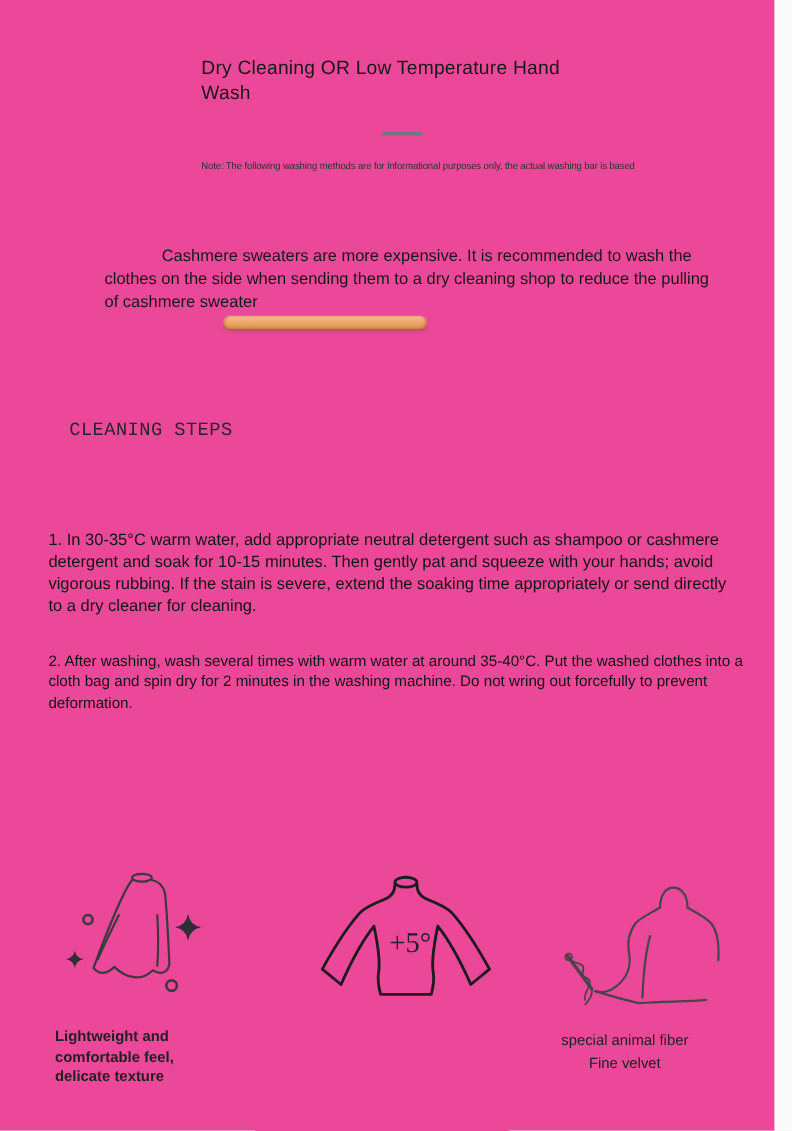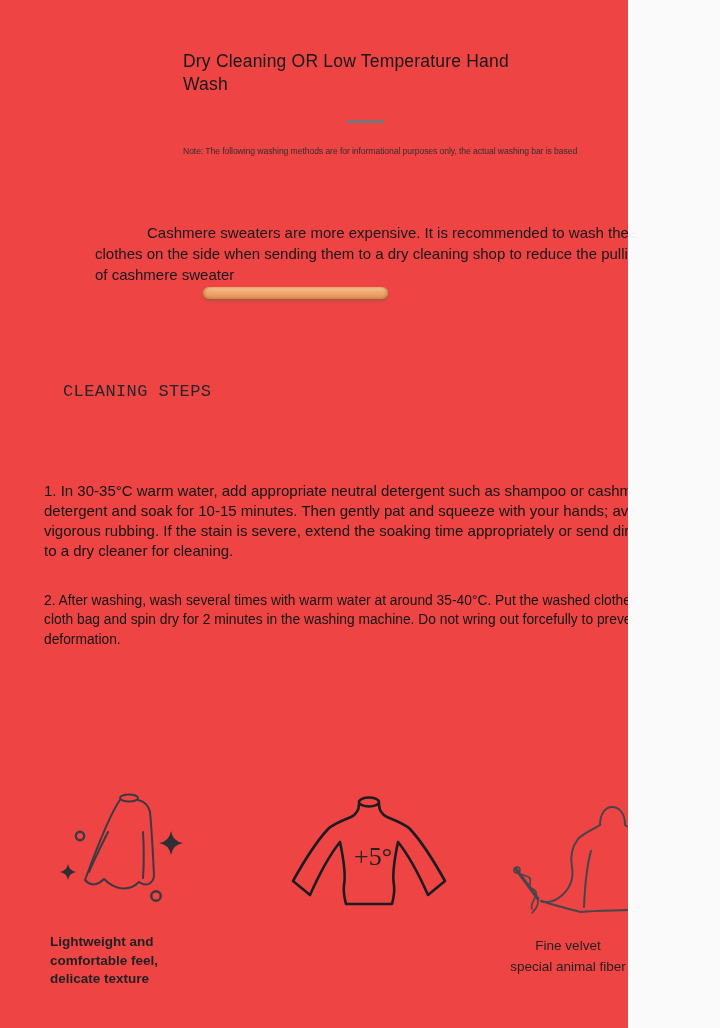--- a/index.html
+++ b/index.html
@@ -1,18 +1,18 @@
 <!DOCTYPE html>
 <html><head>
 <meta charset="utf-8">
 <style>
   html,body{margin:0;padding:0;background:#fbfafb;}
   #page{
-    position:relative;width:628px;height:1028px;overflow:hidden;
-    background:#ef4444;font-family:"Liberation Sans",sans-serif;color:#17181a;
+    position:relative;width:704px;height:1028px;overflow:hidden;
+    background:#ec4899;font-family:"Liberation Sans",sans-serif;color:#17181a;
   }
   .abs{position:absolute;}
   .page-title{
     left:183px;top:50px;width:345px;
     font-size:17.5px;line-height:22.5px;font-weight:500;
     letter-spacing:.2px;color:#17181a;
   }
   .divider{
     left:347px;top:120px;width:37px;height:2.5px;background:#76767a;border-radius:1px;
   }
@@ -117,17 +117,17 @@
   </svg>
 
   <div class="abs caption cap-1">
     <div>Lightweight and</div>
     <div>comfortable feel,</div>
     <div>delicate texture</div>
   </div>
 
 
   <div class="abs caption cap-3">
+    <div>special animal fiber</div>
     <div>Fine velvet</div>
-    <div>special animal fiber</div>
   </div>
 
 </div>
 
 </body></html>

